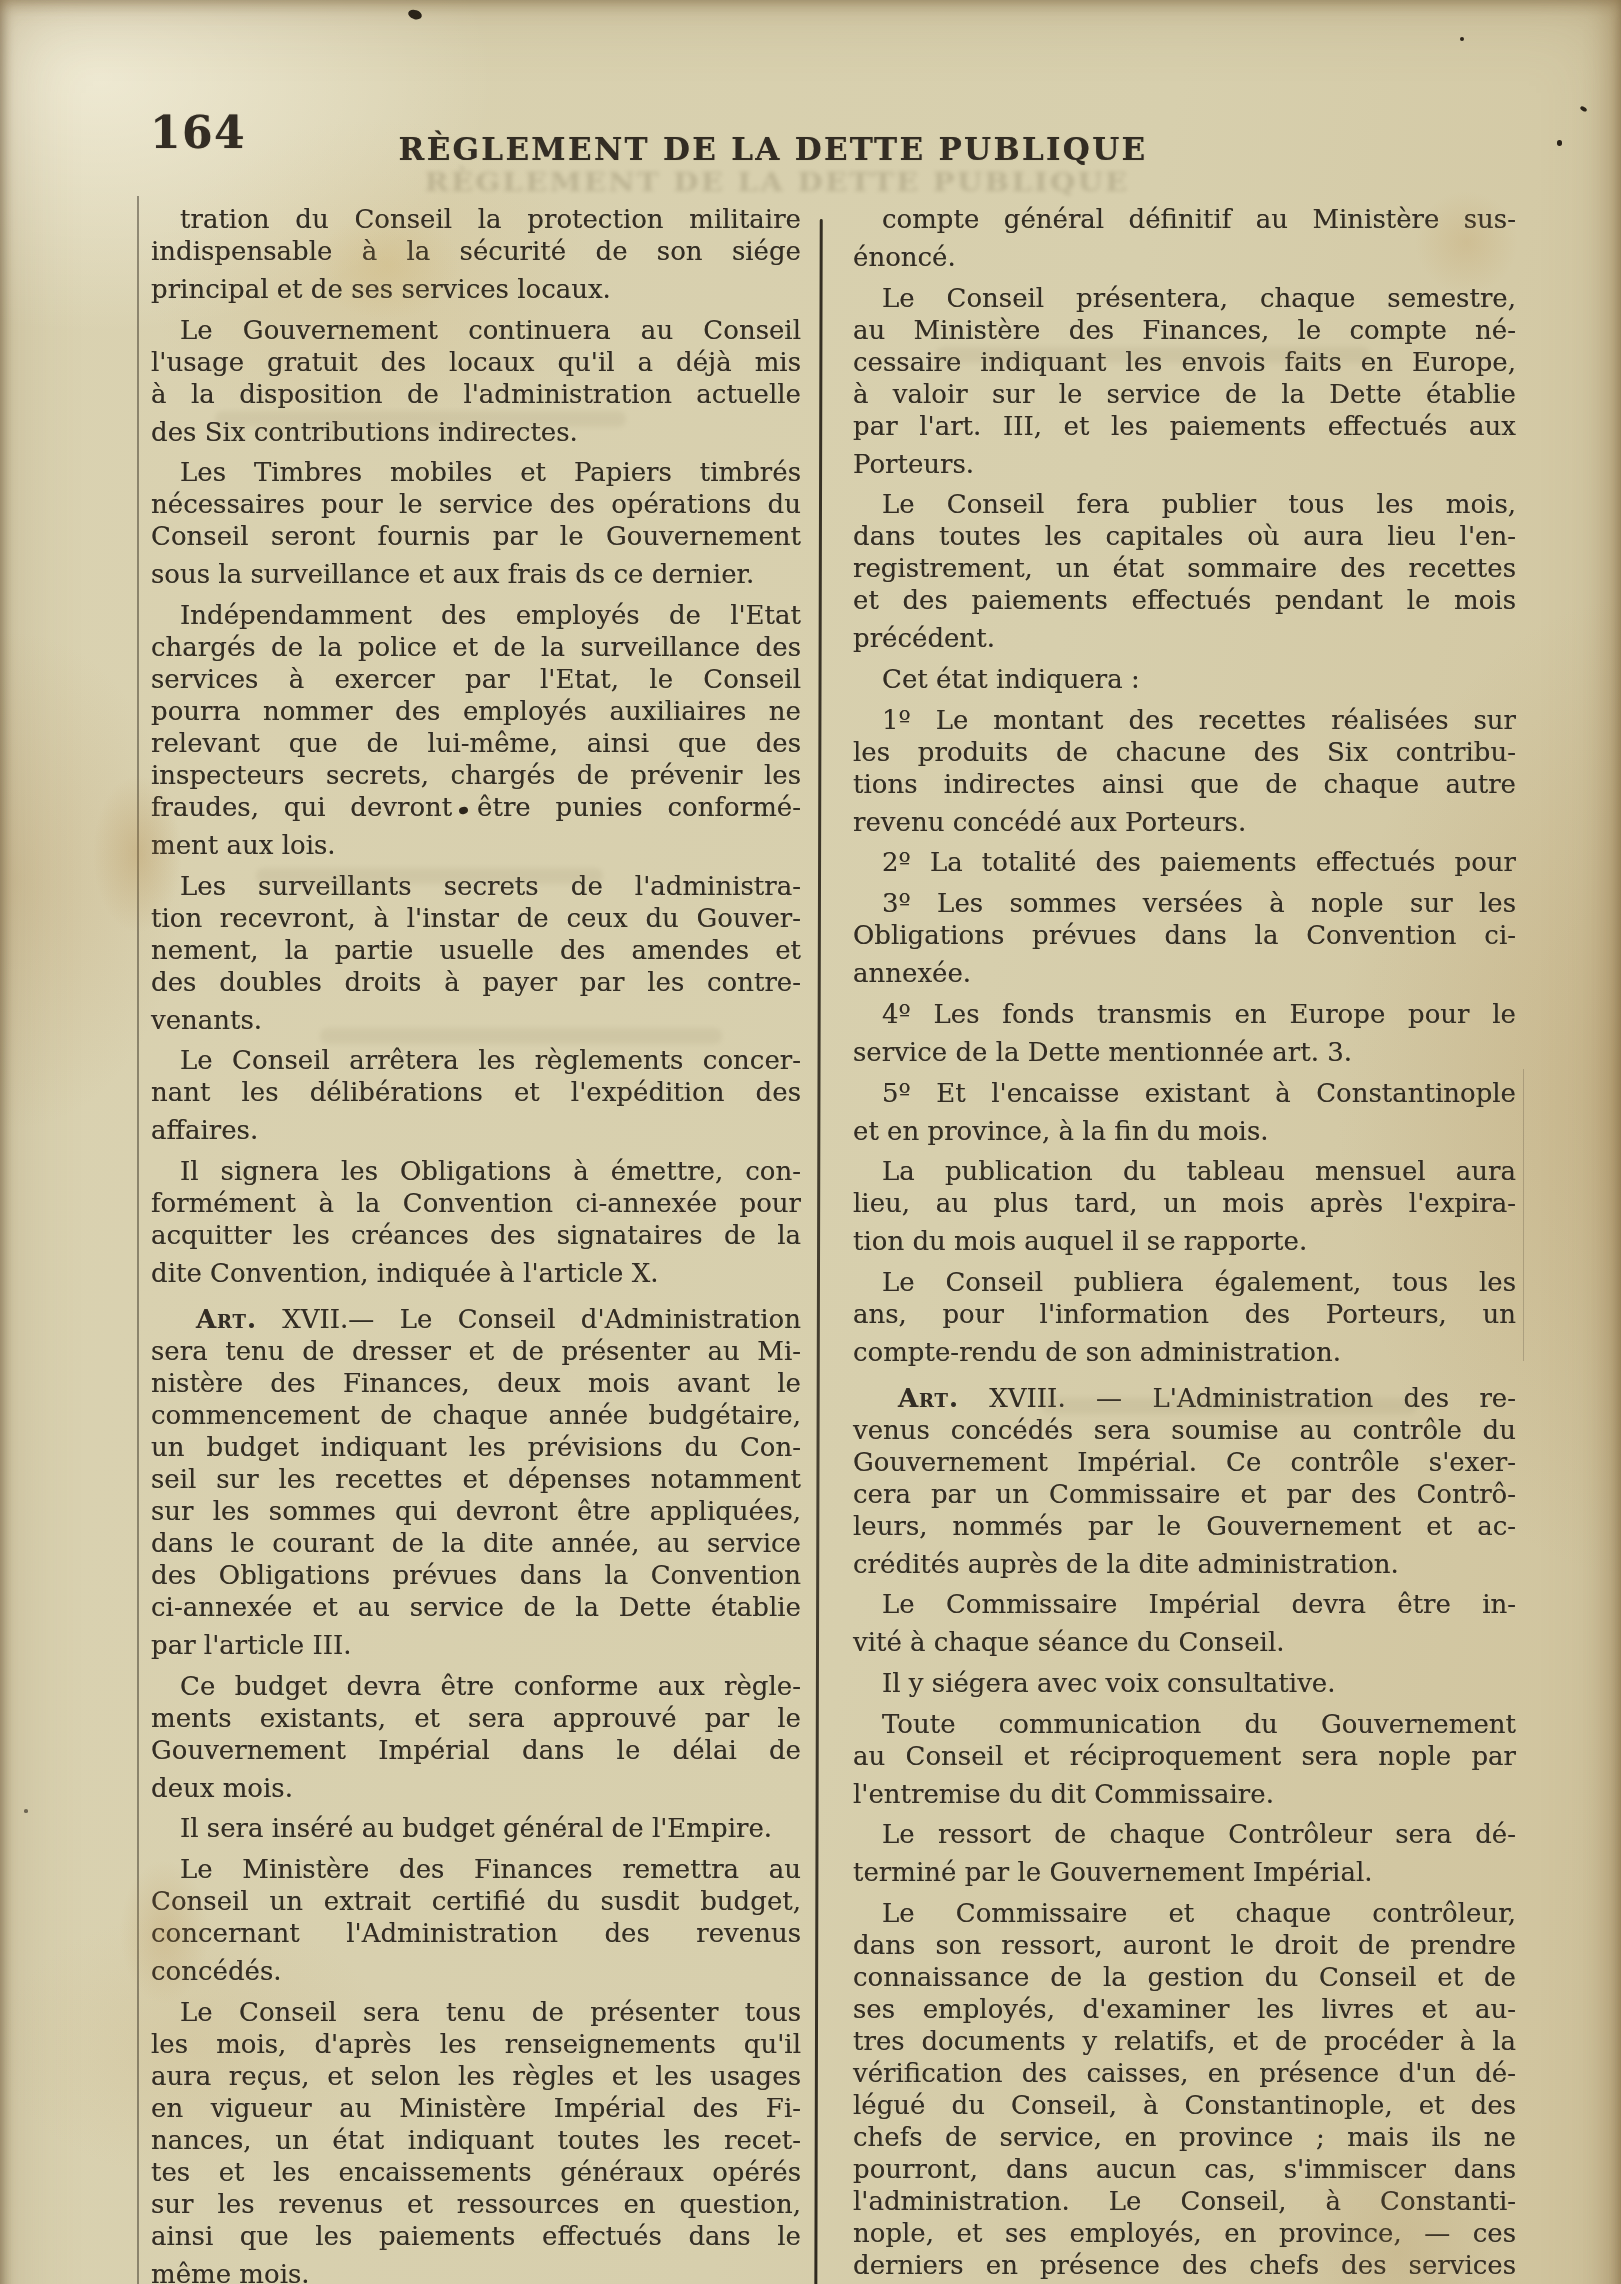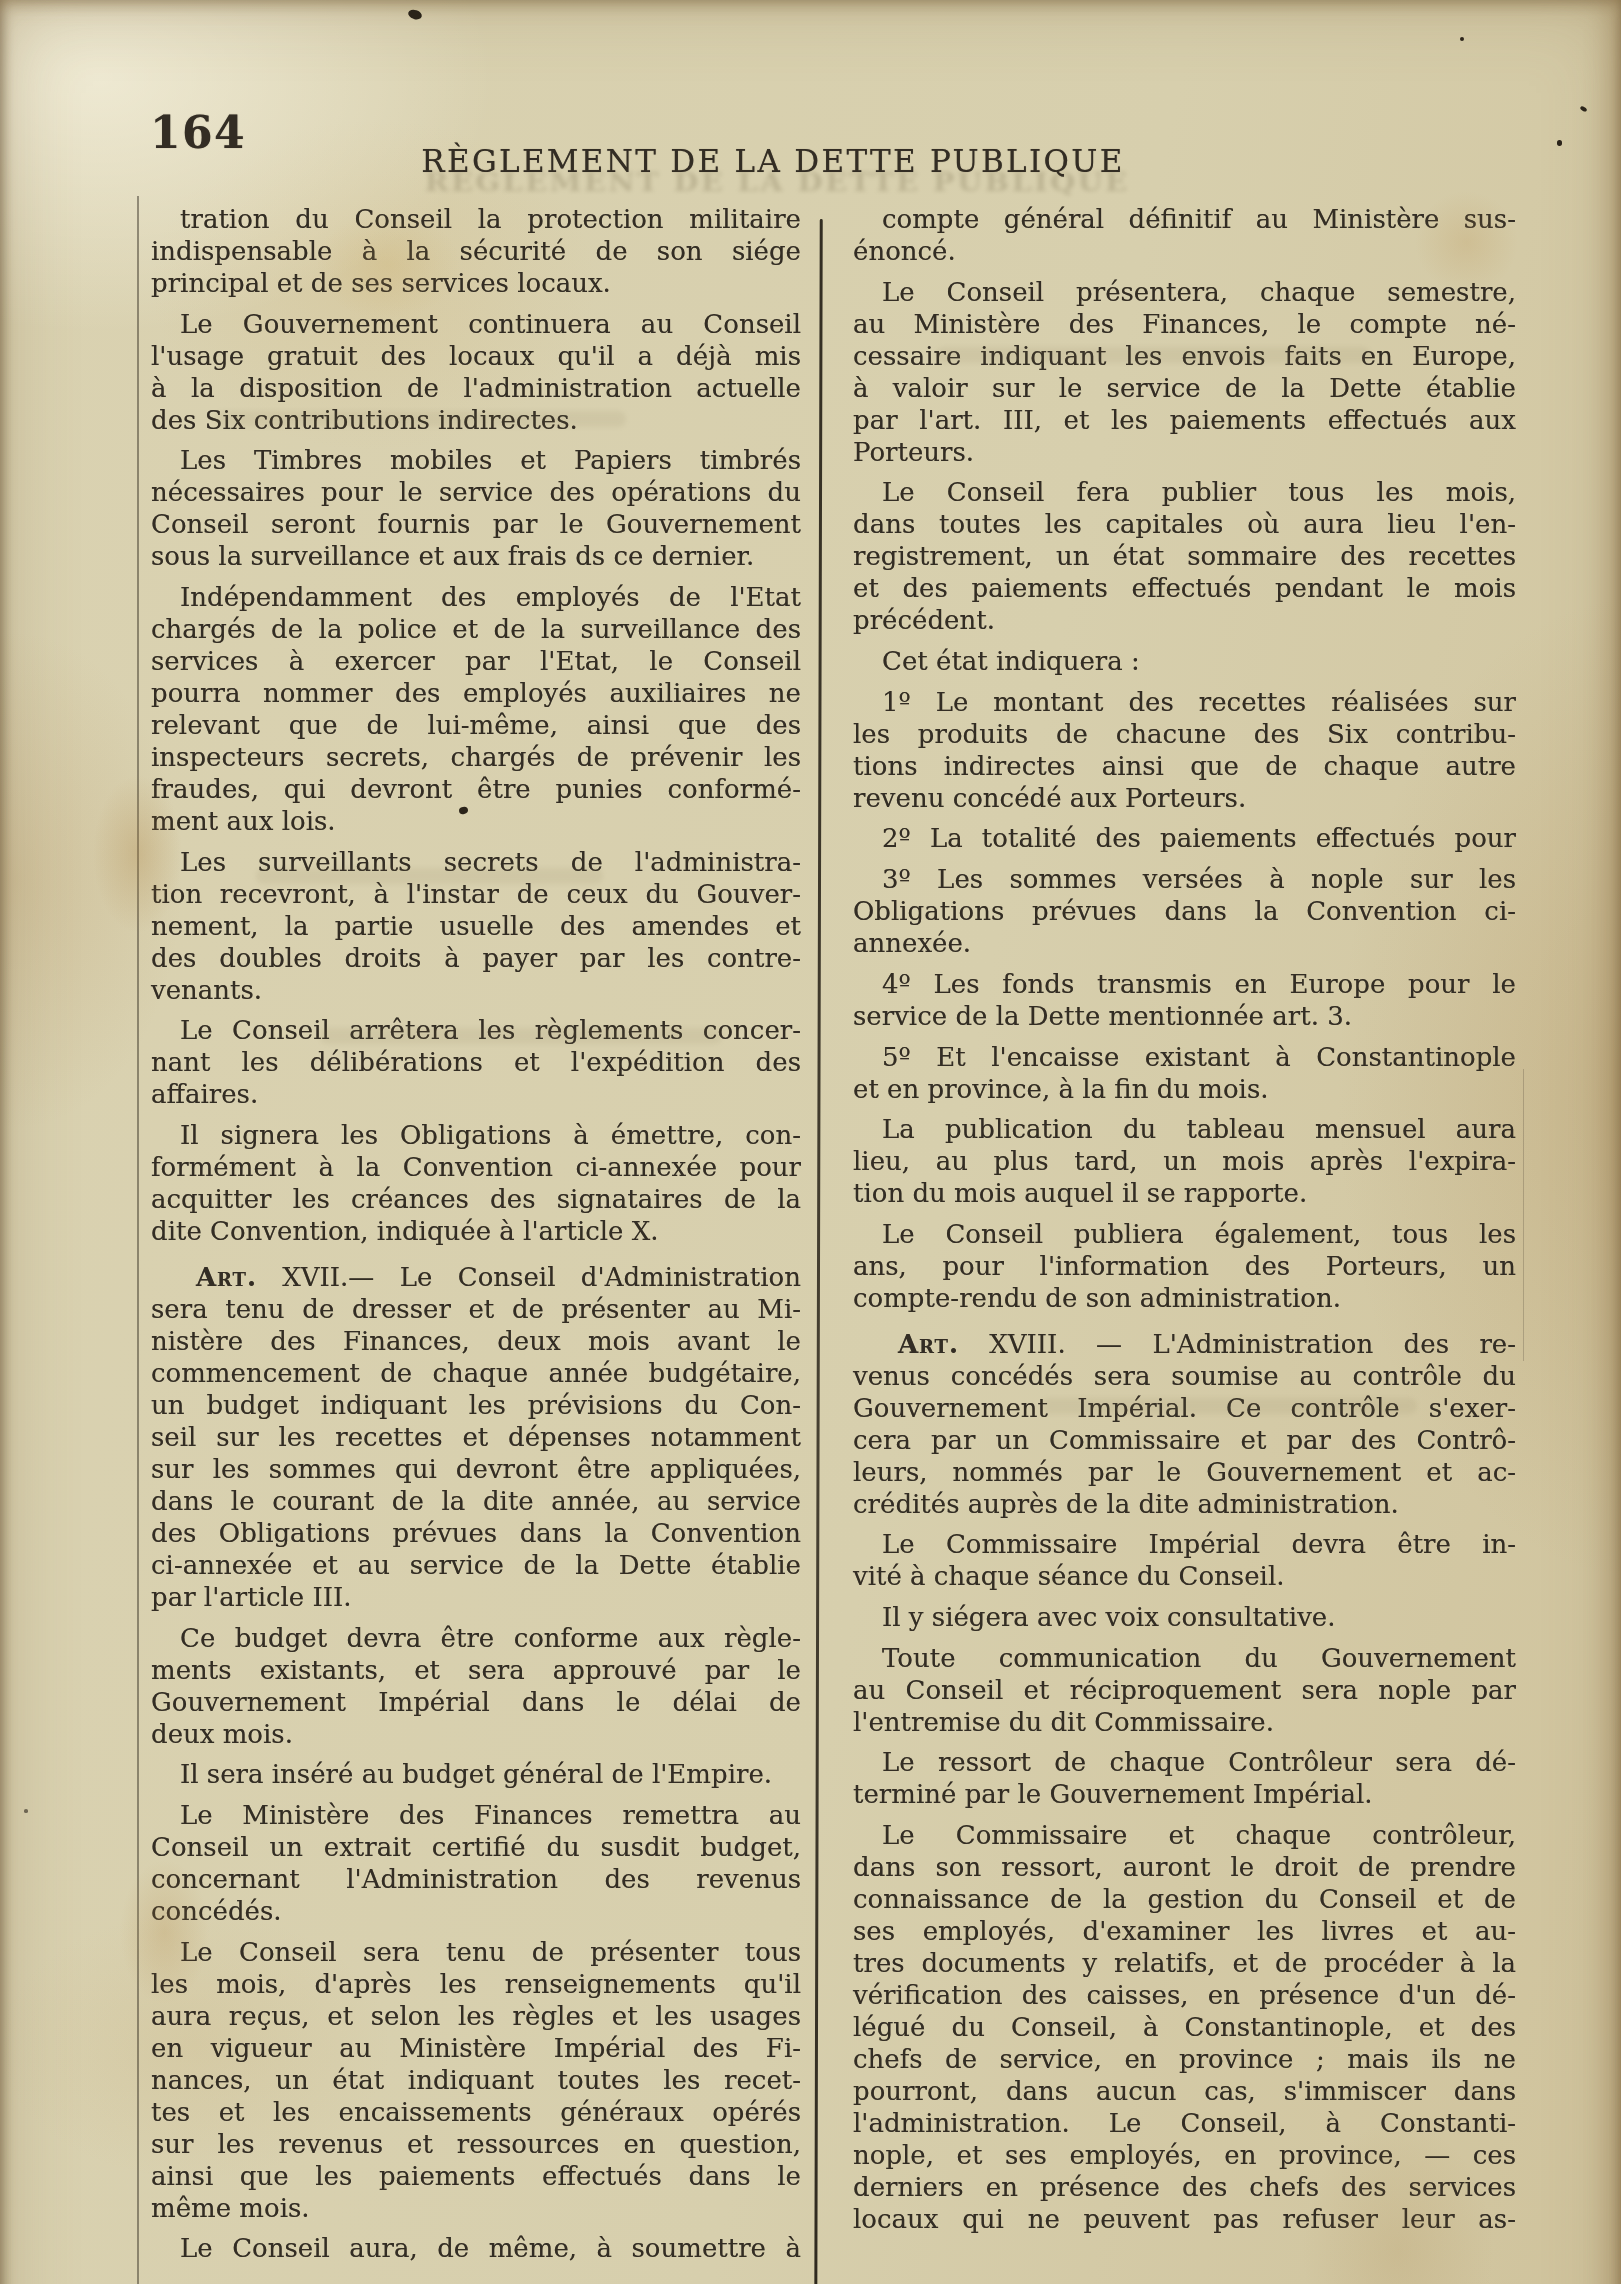--- a/index.html
+++ b/index.html
@@ -25,41 +25,41 @@
       inset 0 -7.3px 12px rgba(58,44,24,.38),
       inset 0 5.5px 11px rgba(120,95,55,.18);
   }
   .pagenum{
     position:absolute;left:150px;top:111px;
     font-size:44px;font-weight:600;line-height:1;
     letter-spacing:1.4px;
     text-shadow:0 0 0.9px rgba(48,40,30,.5);
   }
   .title{
-    position:absolute;left:773px;top:146px;transform:translateX(-50%);
-    font-size:31px;font-weight:400;line-height:1;white-space:nowrap;
+    position:absolute;left:773px;top:134px;transform:translateX(-50%);
+    font-size:31px;font-weight:700;line-height:1;white-space:nowrap;
     letter-spacing:2.3px;
     text-shadow:0 0 0.7px rgba(48,40,30,.55);
   }
   .title-ghost{
     position:absolute;left:777px;top:168px;transform:translateX(-50%) scaleY(.9);
     font-size:29px;font-weight:700;line-height:1;white-space:nowrap;
     letter-spacing:2.3px;color:#7e7454;opacity:.30;filter:blur(2.3px);
   }
   .col{
     position:absolute;top:203px;
     font-size:26px;line-height:32px;
     text-shadow:0 0 0.5px rgba(52,45,36,.5);
   }
   .col.left{left:151px;width:650px;}
   .col.right{left:853px;width:663px;}
   .para{margin-top:8.7px;}
   .para:first-child{margin-top:0;}
   .line{text-align:justify;text-align-last:justify;white-space:normal;}
-  .line.last{text-align-last:left;}
+  .line.last{text-align-last:left;margin-top:6px;}
   .para .line:first-child{text-indent:29px;}
   .para.article{margin-top:13.7px;}
   .para.article .line:first-child{text-indent:45px;}
   .sc{font-variant:small-caps;letter-spacing:0.9px;font-weight:bold;}
   .rule{
     position:absolute;left:817px;top:219px;width:2.7px;height:2097px;
     background:linear-gradient(rgba(28,23,15,.88),rgba(35,29,19,.8) 60%,rgba(28,23,15,.9));
     transform:rotate(.15deg);border-radius:1.4px;
   }
   .crease{

